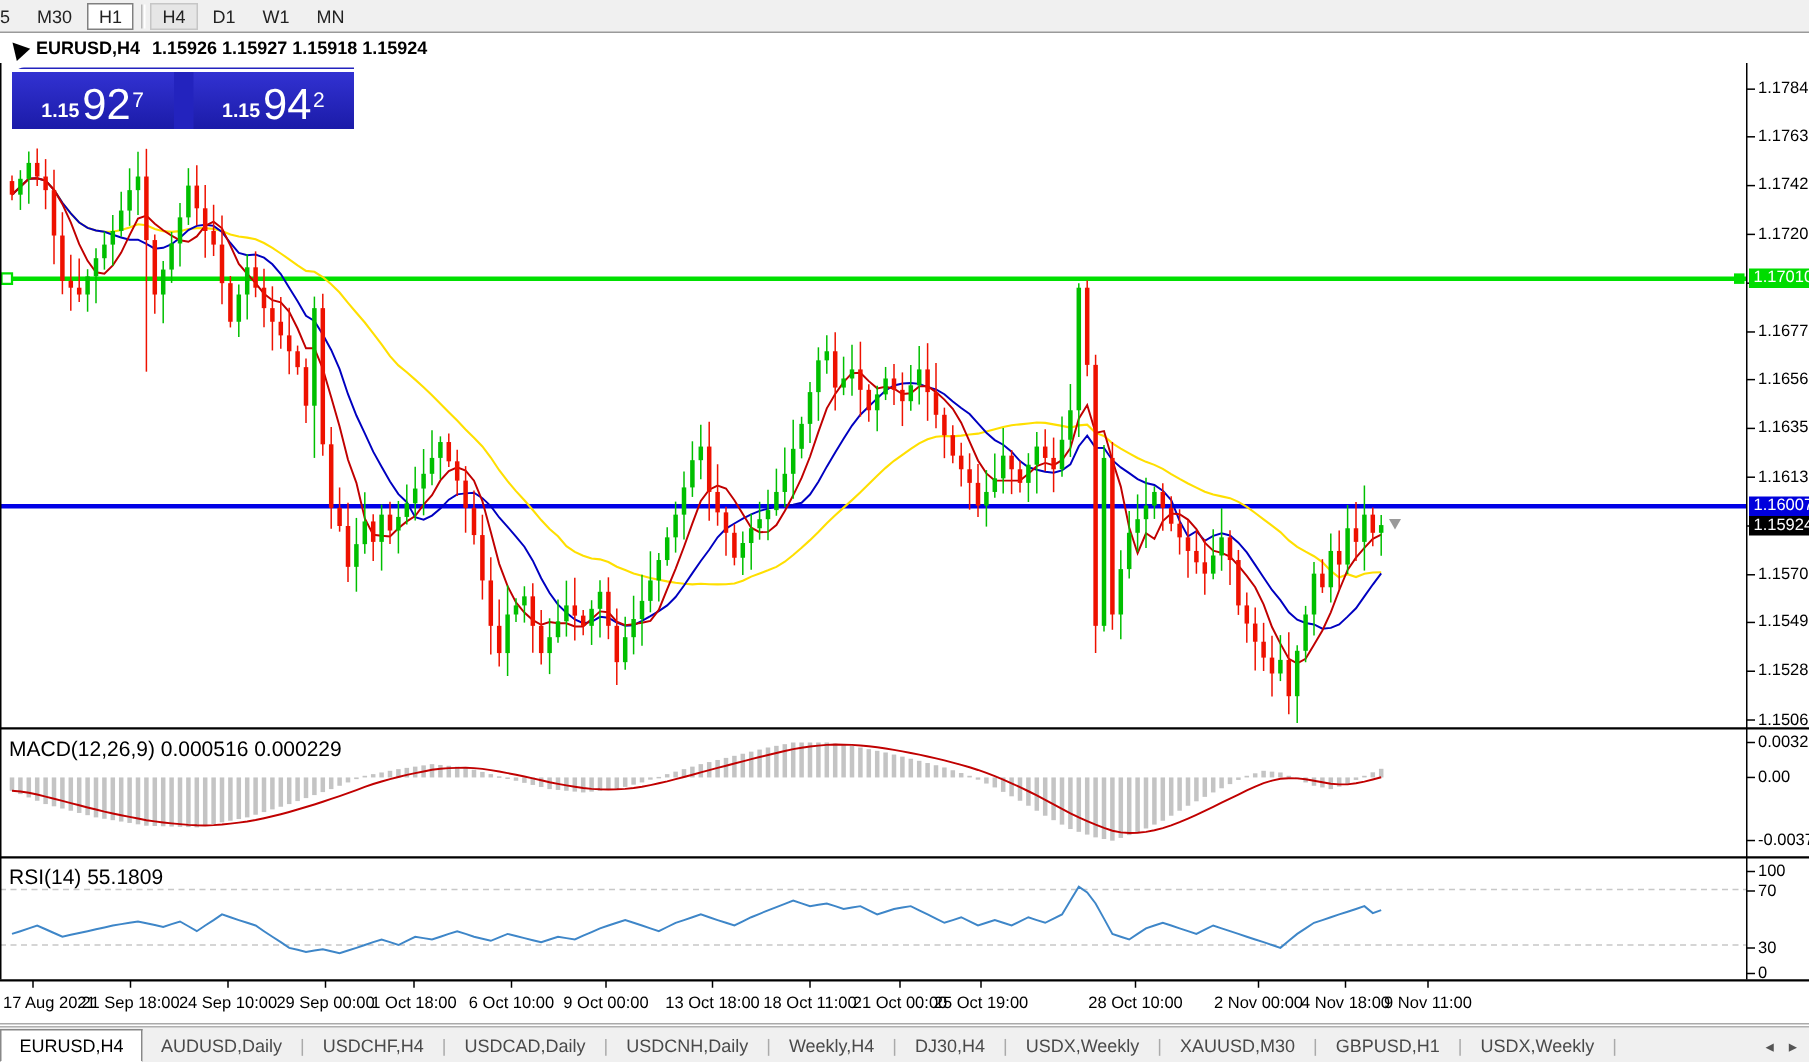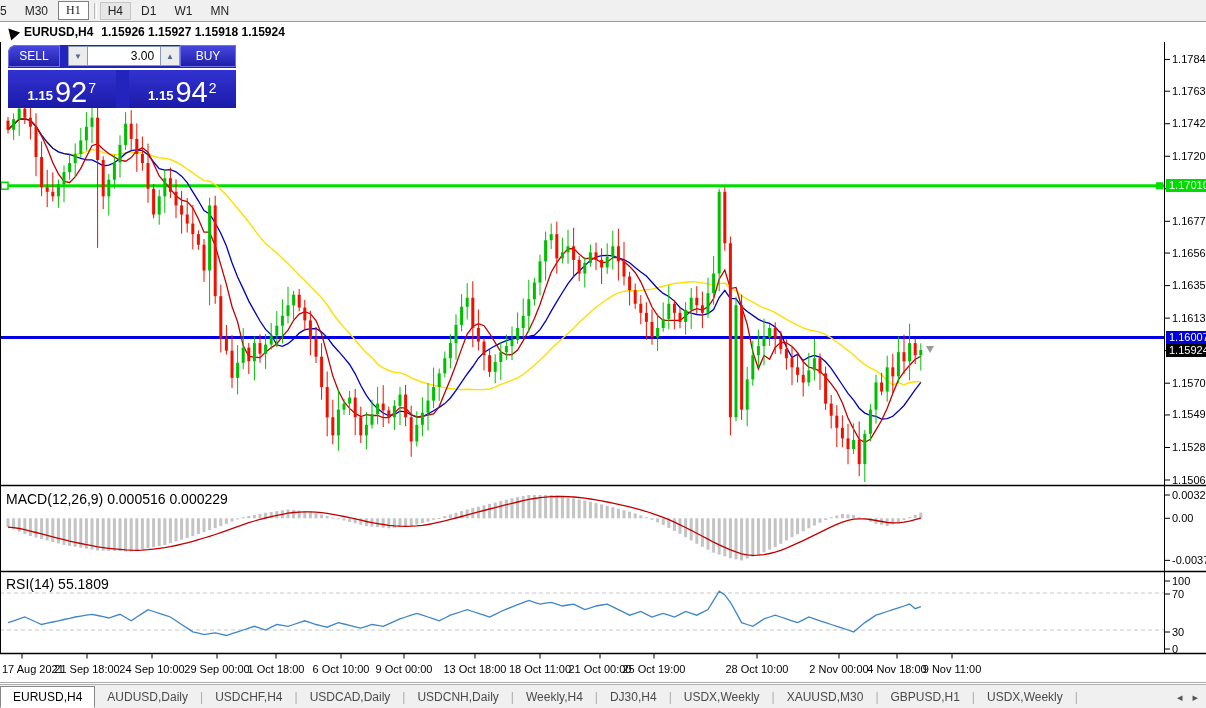--- a/index.html
+++ b/index.html
@@ -3,21 +3,21 @@
 <meta charset="utf-8">
 <style>
   html,body{margin:0;padding:0;background:#fff;}
   #app{position:relative;width:1206px;height:708px;overflow:hidden;
        font-family:"Liberation Sans","DejaVu Sans",sans-serif;background:#fff;}
   
   #toolbar{position:absolute;left:0;top:0;width:1206px;height:21px;background:#f0f0f0;
            border-bottom:1px solid #9a9a9a;display:flex;align-items:center;font-size:12px;color:#222;}
   .tf-btn{padding:1px 7px;margin:0 1px;border:1px solid transparent;white-space:nowrap;}
   .tf-btn.partial{margin-left:-8px;}
-  .tf-btn.selected{background:#ffffff;border:1px solid #808080;font-family:Liberation Serif, serif;}
+  .tf-btn.selected{background:#ffffff;border:1px solid #808080;}
   .tf-btn.pressed{background:#e6e6e6;border:1px solid #c6c6c6;}
   .tf-sep{width:1px;height:16px;background:#b8b8b8;margin:0 4px;box-shadow:2px 0 0 #fff;}
   
   #title-row{position:absolute;left:0;top:24px;height:16px;display:flex;align-items:center;
              font-size:12px;font-weight:bold;color:#000;z-index:3;}
   #chart-context-icon{display:inline-block;width:0;height:0;margin:0 6px 0 6px;
       border-left:6px solid transparent;border-right:6px solid transparent;border-bottom:11px solid #000;
       transform:rotate(-42deg);}
   #title-row .quotes{margin-left:8px;font-weight:bold;}
   
@@ -633,29 +633,20 @@
         <line x1="600" y1="653.5" x2="600" y2="658.5" stroke="#000"></line>
         <line x1="654" y1="653.5" x2="654" y2="658.5" stroke="#000"></line>
         <line x1="757" y1="653.5" x2="757" y2="658.5" stroke="#000"></line>
         <line x1="839" y1="653.5" x2="839" y2="658.5" stroke="#000"></line>
         <line x1="897" y1="653.5" x2="897" y2="658.5" stroke="#000"></line>
         <line x1="952" y1="653.5" x2="952" y2="658.5" stroke="#000"></line>
       </g>
     </svg>
 
   <div id="trade-panel">
-    <div id="tp-row1">
-      <div id="sell-btn" class="tp-btn">SELL</div>
-      <div id="vol-group">
-        <div class="spin-btn">▼</div>
-        <div id="vol-field">3.00</div>
-        <div class="spin-btn">▲</div>
-      </div>
-      <div id="buy-btn" class="tp-btn">BUY</div>
-    </div>
     <div id="tp-sep"></div>
     <div id="tp-row2">
       <div class="price-box">
         <span class="small">1.15</span>
           <span class="big">92</span>
           <span class="sup">7</span>
       </div>
       <div class="price-box">
         <span class="small">1.15</span>
           <span class="big">94</span>

